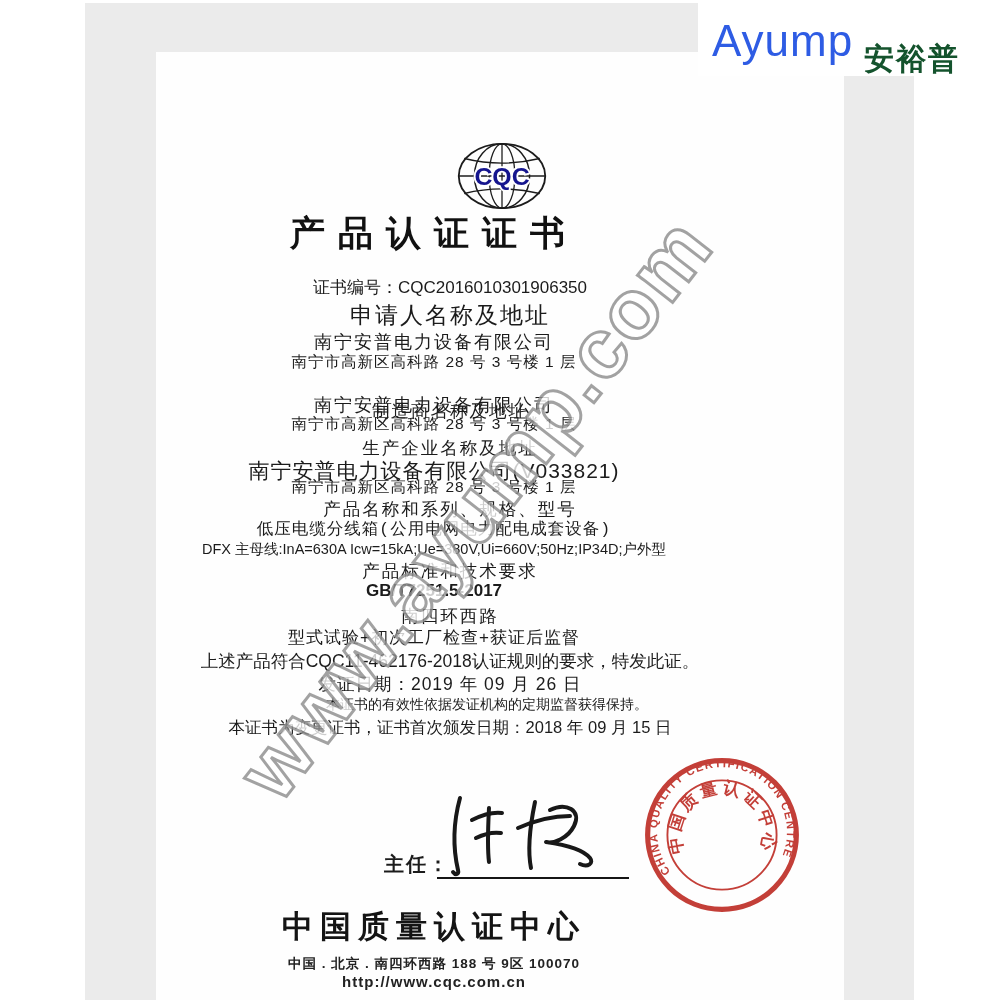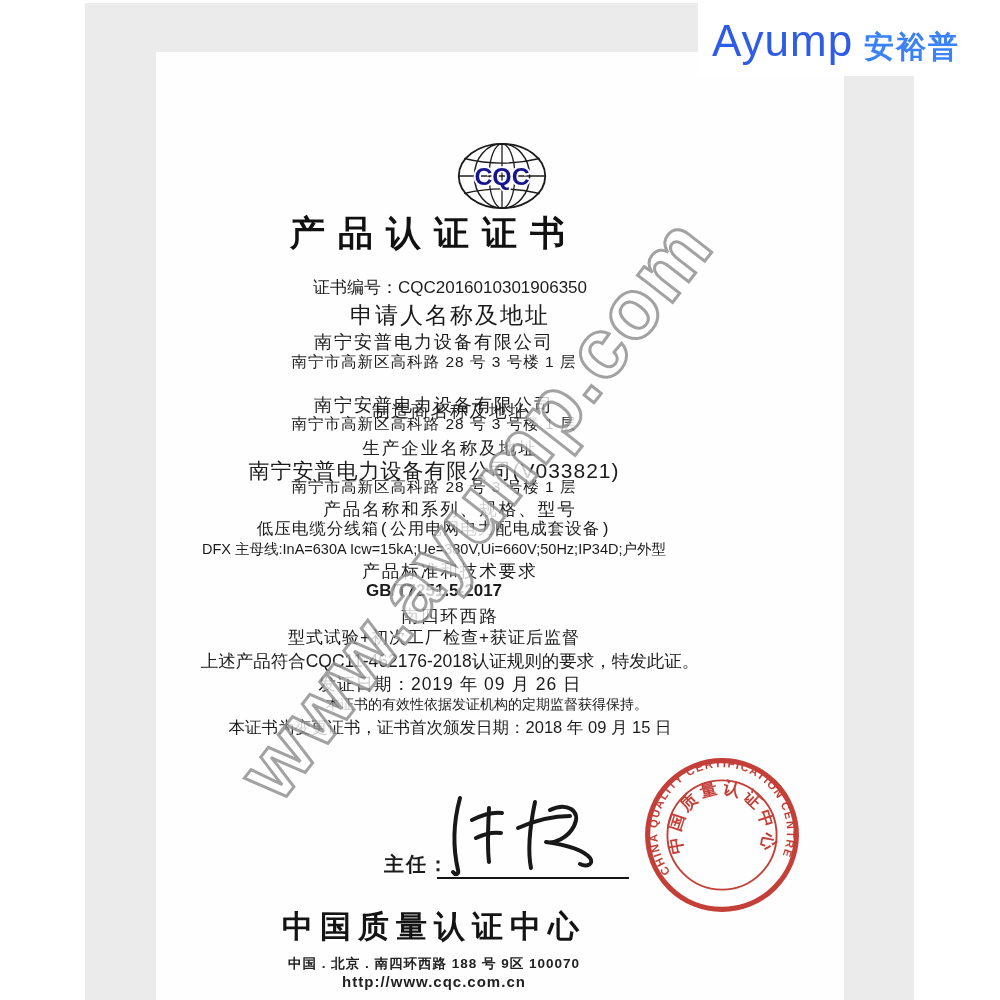--- a/index.html
+++ b/index.html
@@ -8,21 +8,21 @@
     background:#ffffff;
     font-family:"Liberation Sans","DejaVu Sans",sans-serif;
     -webkit-font-smoothing:antialiased;
   }
   .backdrop{position:absolute;left:85px;top:3px;width:829px;height:997px;background:#ebebeb;}
   .page{position:absolute;left:156px;top:52px;width:688px;height:948px;background:#fefefe;}
   .logo-patch{position:absolute;left:698px;top:0;width:244px;height:76px;background:#ffffff;}
 
   
   .brand{position:absolute;left:712px;top:16px;font-weight:400;font-size:44px;color:#2e5ce4;letter-spacing:1px;}
-  .brand-cn{position:absolute;left:864px;top:27px;font-weight:700;font-size:30px;color:#3b82f6;letter-spacing:2px;}
+  .brand-cn{position:absolute;left:864px;top:39px;font-weight:700;font-size:30px;color:#14532d;letter-spacing:2px;}
 
   
   .l{position:absolute;left:156px;width:556px;text-align:center;color:#1b1b1b;white-space:nowrap;}
   .b{font-weight:400;padding-left:16px;}
 
   .title{top:210px;font-size:35px;font-weight:700;letter-spacing:13px;color:#111;}
 
   .cqc-globe{position:absolute;left:456px;top:141px;}
 
   

